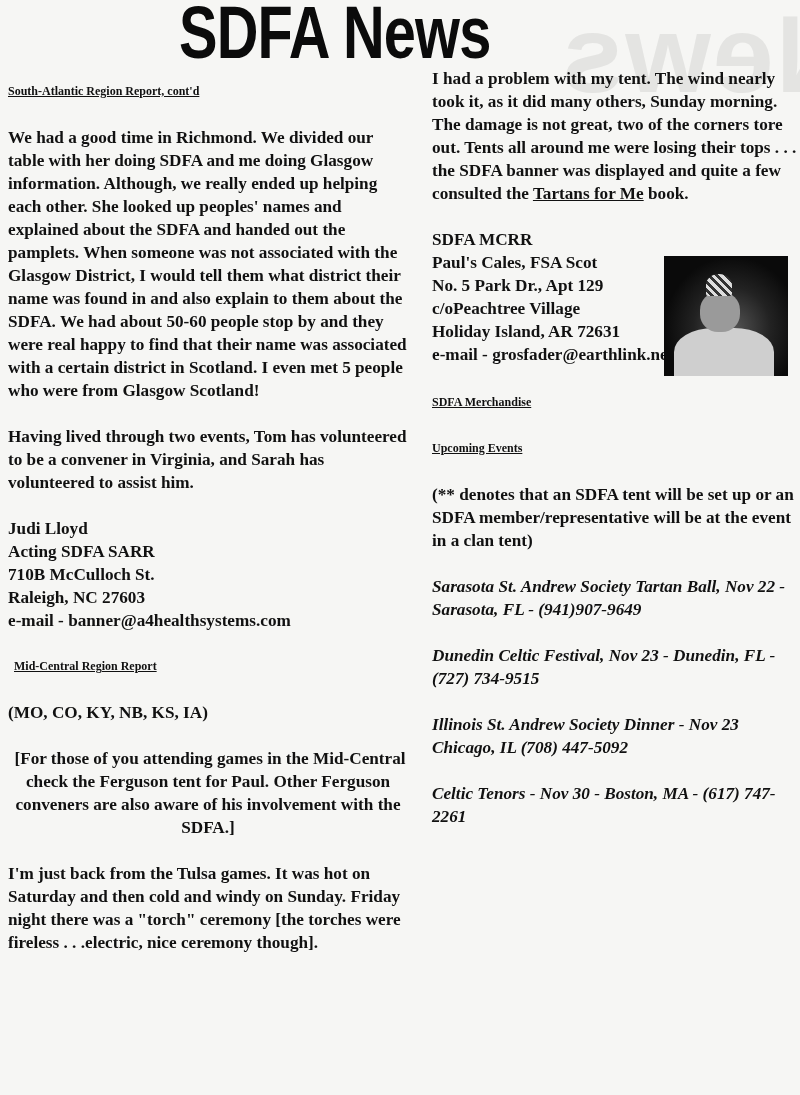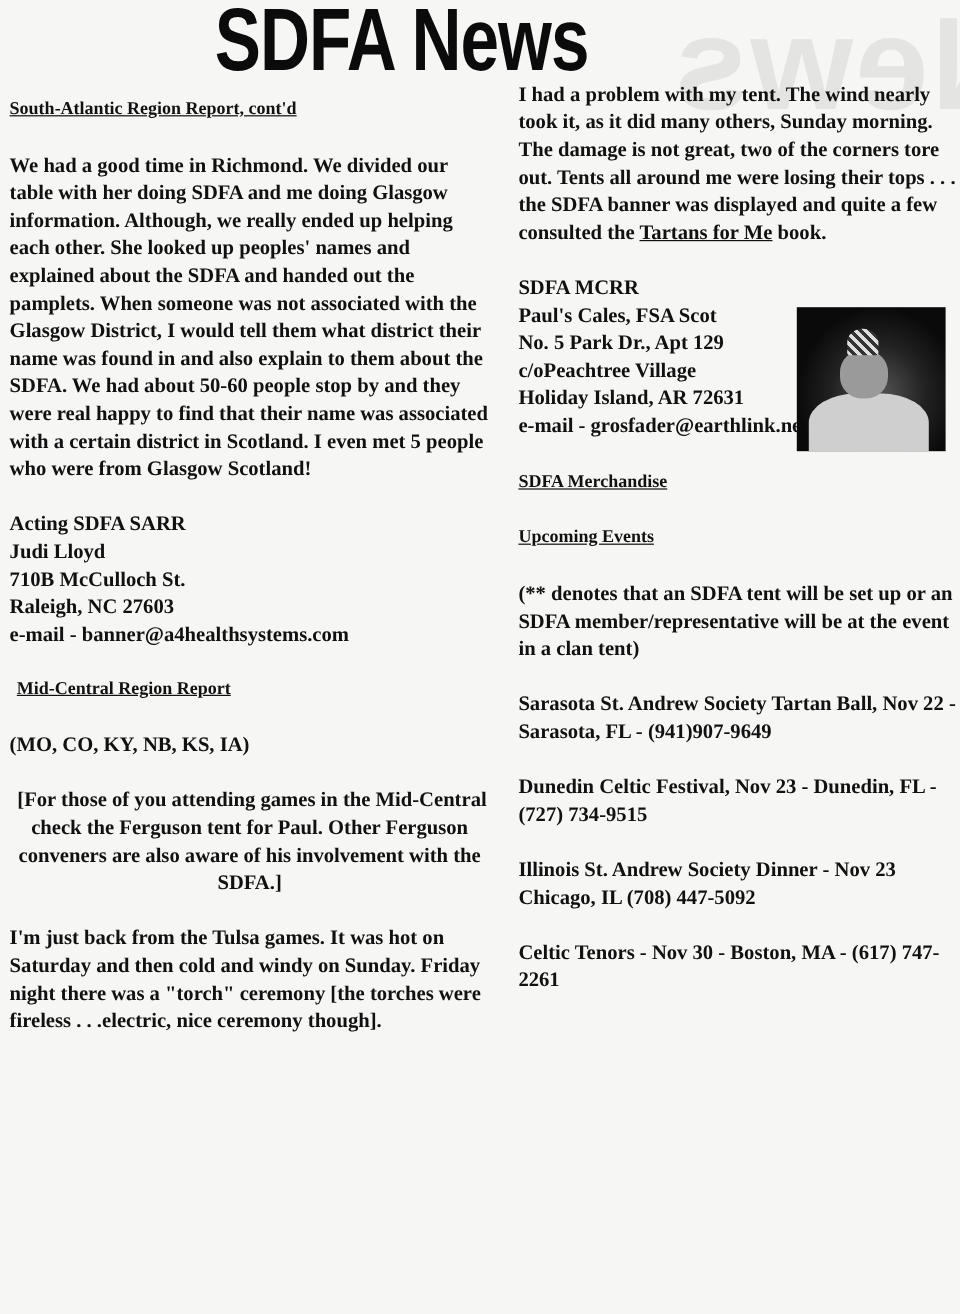--- a/index.html
+++ b/index.html
@@ -28,21 +28,21 @@
     line-height: 1.05;
   }
   .col {
     position: absolute; z-index: 1;
     font-weight: bold; font-size: 17.2px; line-height: 23px;
   }
   .col-left { left: 8px; top: 80px; width: 400px; }
   .col-right { left: 432px; top: 67px; width: 368px; }
   p { margin: 0 0 23px 0; }
   .head {
-    text-decoration: underline; font-size: 15px;
+    text-decoration: underline; font-size: 12px;
     margin-bottom: 23px;
   }
   .u { text-decoration: underline; }
   .addr p { margin: 0; }
   .photo {
     position: absolute; left: 664px; top: 256px; width: 124px; height: 120px;
     background: radial-gradient(ellipse at 55% 60%, #555 0%, #222 40%, #0a0a0a 70%);
     z-index: 2; overflow: hidden;
   }
   .photo .cap {
@@ -51,37 +51,38 @@
     border-radius: 50% 50% 10% 10%;
   }
   .photo .face {
     position: absolute; left: 36px; top: 36px; width: 40px; height: 40px;
     background: #9a9a9a; border-radius: 45%;
   }
   .photo .shirt {
     position: absolute; left: 10px; top: 72px; width: 100px; height: 60px;
     background: #cfcfcf; border-radius: 40% 40% 0 0;
   }
-  .event p { margin-bottom: 23px; }
+  .event p { margin-bottom: 23px; font-style: italic; }
 </style>
 </head>
 <body>
 
 <div class="ghost">SDFA News</div>
 
 <div class="masthead">
   <h1>SDFA News</h1>
 </div>
 
 <div class="col col-left">
   <p class="head">South-Atlantic Region Report, cont'd</p>
   <p>We had a good time in Richmond. We divided our table with her doing SDFA and me doing Glasgow information. Although, we really ended up helping each other.  She looked up peoples' names and explained about the SDFA and handed out the pamplets.  When someone was not associated with the Glasgow District, I would tell them what district their name was found in and also explain to them about the SDFA. We had about 50-60 people stop by and they were real happy to find that their name was associated with a certain district in Scotland. I even met 5 people who were from Glasgow Scotland!</p>
+  <p>Having lived through two events, Tom has volunteered to be a convener in Virginia, and Sarah has volunteered to assist him.</p>
   <div class="addr" style="margin-bottom:23px;">
+    <p>Judi Lloyd</p>
     <p>Acting SDFA SARR</p>
-    <p>Judi Lloyd</p>
     <p>710B McCulloch St.</p>
     <p>Raleigh, NC 27603</p>
     <p>e-mail - banner@a4healthsystems.com</p>
   </div>
   <p class="head" style="margin-left:6px;">Mid-Central Region Report</p>
   <p>(MO, CO, KY, NB, KS, IA)</p>
   <p style="text-indent:4px;text-align:center;">[For those of you attending games in the Mid-Central  check the Ferguson tent for Paul.  Other Ferguson conveners are also aware of his involvement with the SDFA.]</p>
   <p>I'm just back from the Tulsa games. It was hot on Saturday and then cold and windy on Sunday.  Friday night there was a "torch" ceremony [the torches were fireless . . .electric, nice ceremony though].</p>
 </div>
 

